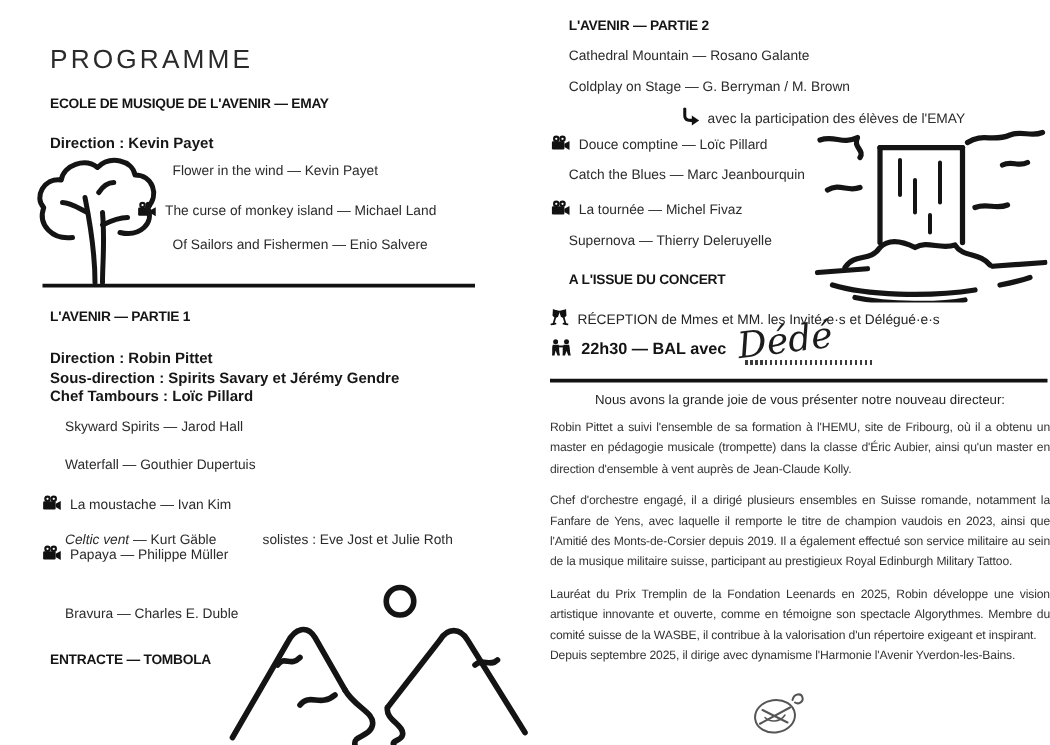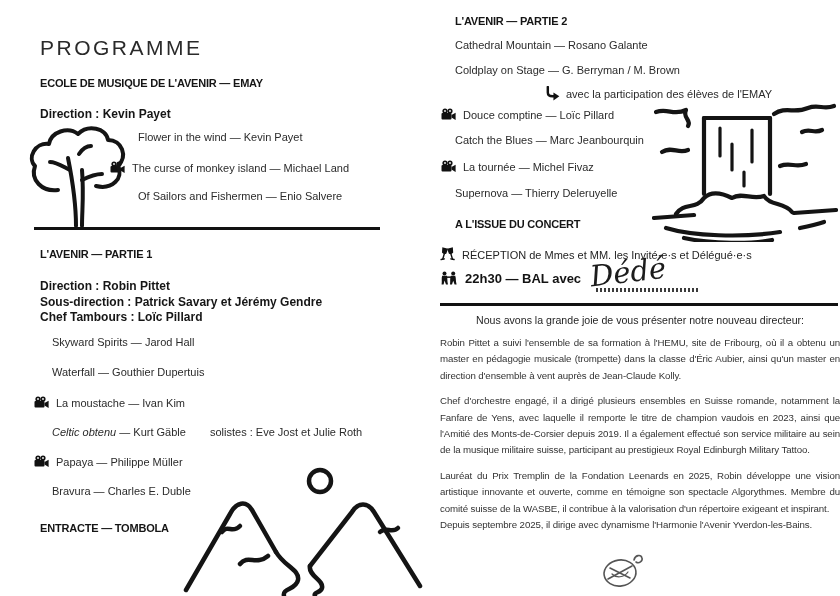--- a/index.html
+++ b/index.html
@@ -66,21 +66,21 @@
     <div class="abs piece" style="left:98px; top:154px;">
       <span>Of Sailors and Fishermen — Enio Salvere</span>
     </div>
 
     <div class="abs rule" style="left:-6px; top:191px; width:346px;"></div>
 
     <div class="abs sec-h" style="left:0; top:212px;">L'AVENIR — PARTIE 1</div>
 
     <div class="abs" style="left:0; top:243px;">
       <div class="cred">Direction : Robin Pittet</div>
-      <div class="cred">Sous-direction : Patrick Savary et Jérémy Gendre</div>
+      <div class="cred">Sous-direction : Spirits Savary et Jérémy Gendre</div>
       <div class="cred">Chef Tambours : Loïc Pillard</div>
     </div>
 
     <div class="abs piece" style="left:12px; top:300px;">
       <span>Skyward Spirits — Jarod Hall</span>
     </div>
     <div class="abs piece" style="left:12px; top:330px;">
       <span>Waterfall — Gouthier Dupertuis</span>
     </div>
     <div class="abs piece" style="left:-6px; top:360px;">
@@ -89,24 +89,24 @@
             <circle cx="4" cy="3" r="2.6" fill="#111"></circle>
             <circle cx="9" cy="3" r="2.6" fill="#111"></circle>
             <circle cx="4" cy="3" r="0.9" fill="#fff"></circle>
             <circle cx="9" cy="3" r="0.9" fill="#fff"></circle>
             <rect x="0.5" y="5" width="10" height="6.5" rx="1" fill="#111"></rect>
             <path d="M10.5,7 L14.6,4.8 V12 L10.5,9.6 Z" fill="#111"></path>
           </svg>
       </span><span>La moustache — Ivan Kim</span>
     </div>
     <div class="abs piece" style="left:12px; top:390px; width:360px;">
-      <span class="it">Celtic obtenu</span><span> — Kurt Gäble</span>
+      <span class="it">Celtic vent</span><span> — Kurt Gäble</span>
       <span class="abs" style="left:158px; top:0;">solistes : Eve Jost et Julie Roth</span>
     </div>
-    <div class="abs piece" style="left:-6px; top:419px;">
+    <div class="abs piece" style="left:-6px; top:400px;">
       <span class="marker">
         <svg width="15" height="13" viewBox="0 0 15 13">
             <circle cx="4" cy="3" r="2.6" fill="#111"></circle>
             <circle cx="9" cy="3" r="2.6" fill="#111"></circle>
             <circle cx="4" cy="3" r="0.9" fill="#fff"></circle>
             <circle cx="9" cy="3" r="0.9" fill="#fff"></circle>
             <rect x="0.5" y="5" width="10" height="6.5" rx="1" fill="#111"></rect>
             <path d="M10.5,7 L14.6,4.8 V12 L10.5,9.6 Z" fill="#111"></path>
           </svg>
       </span><span>Papaya — Philippe Müller</span>

